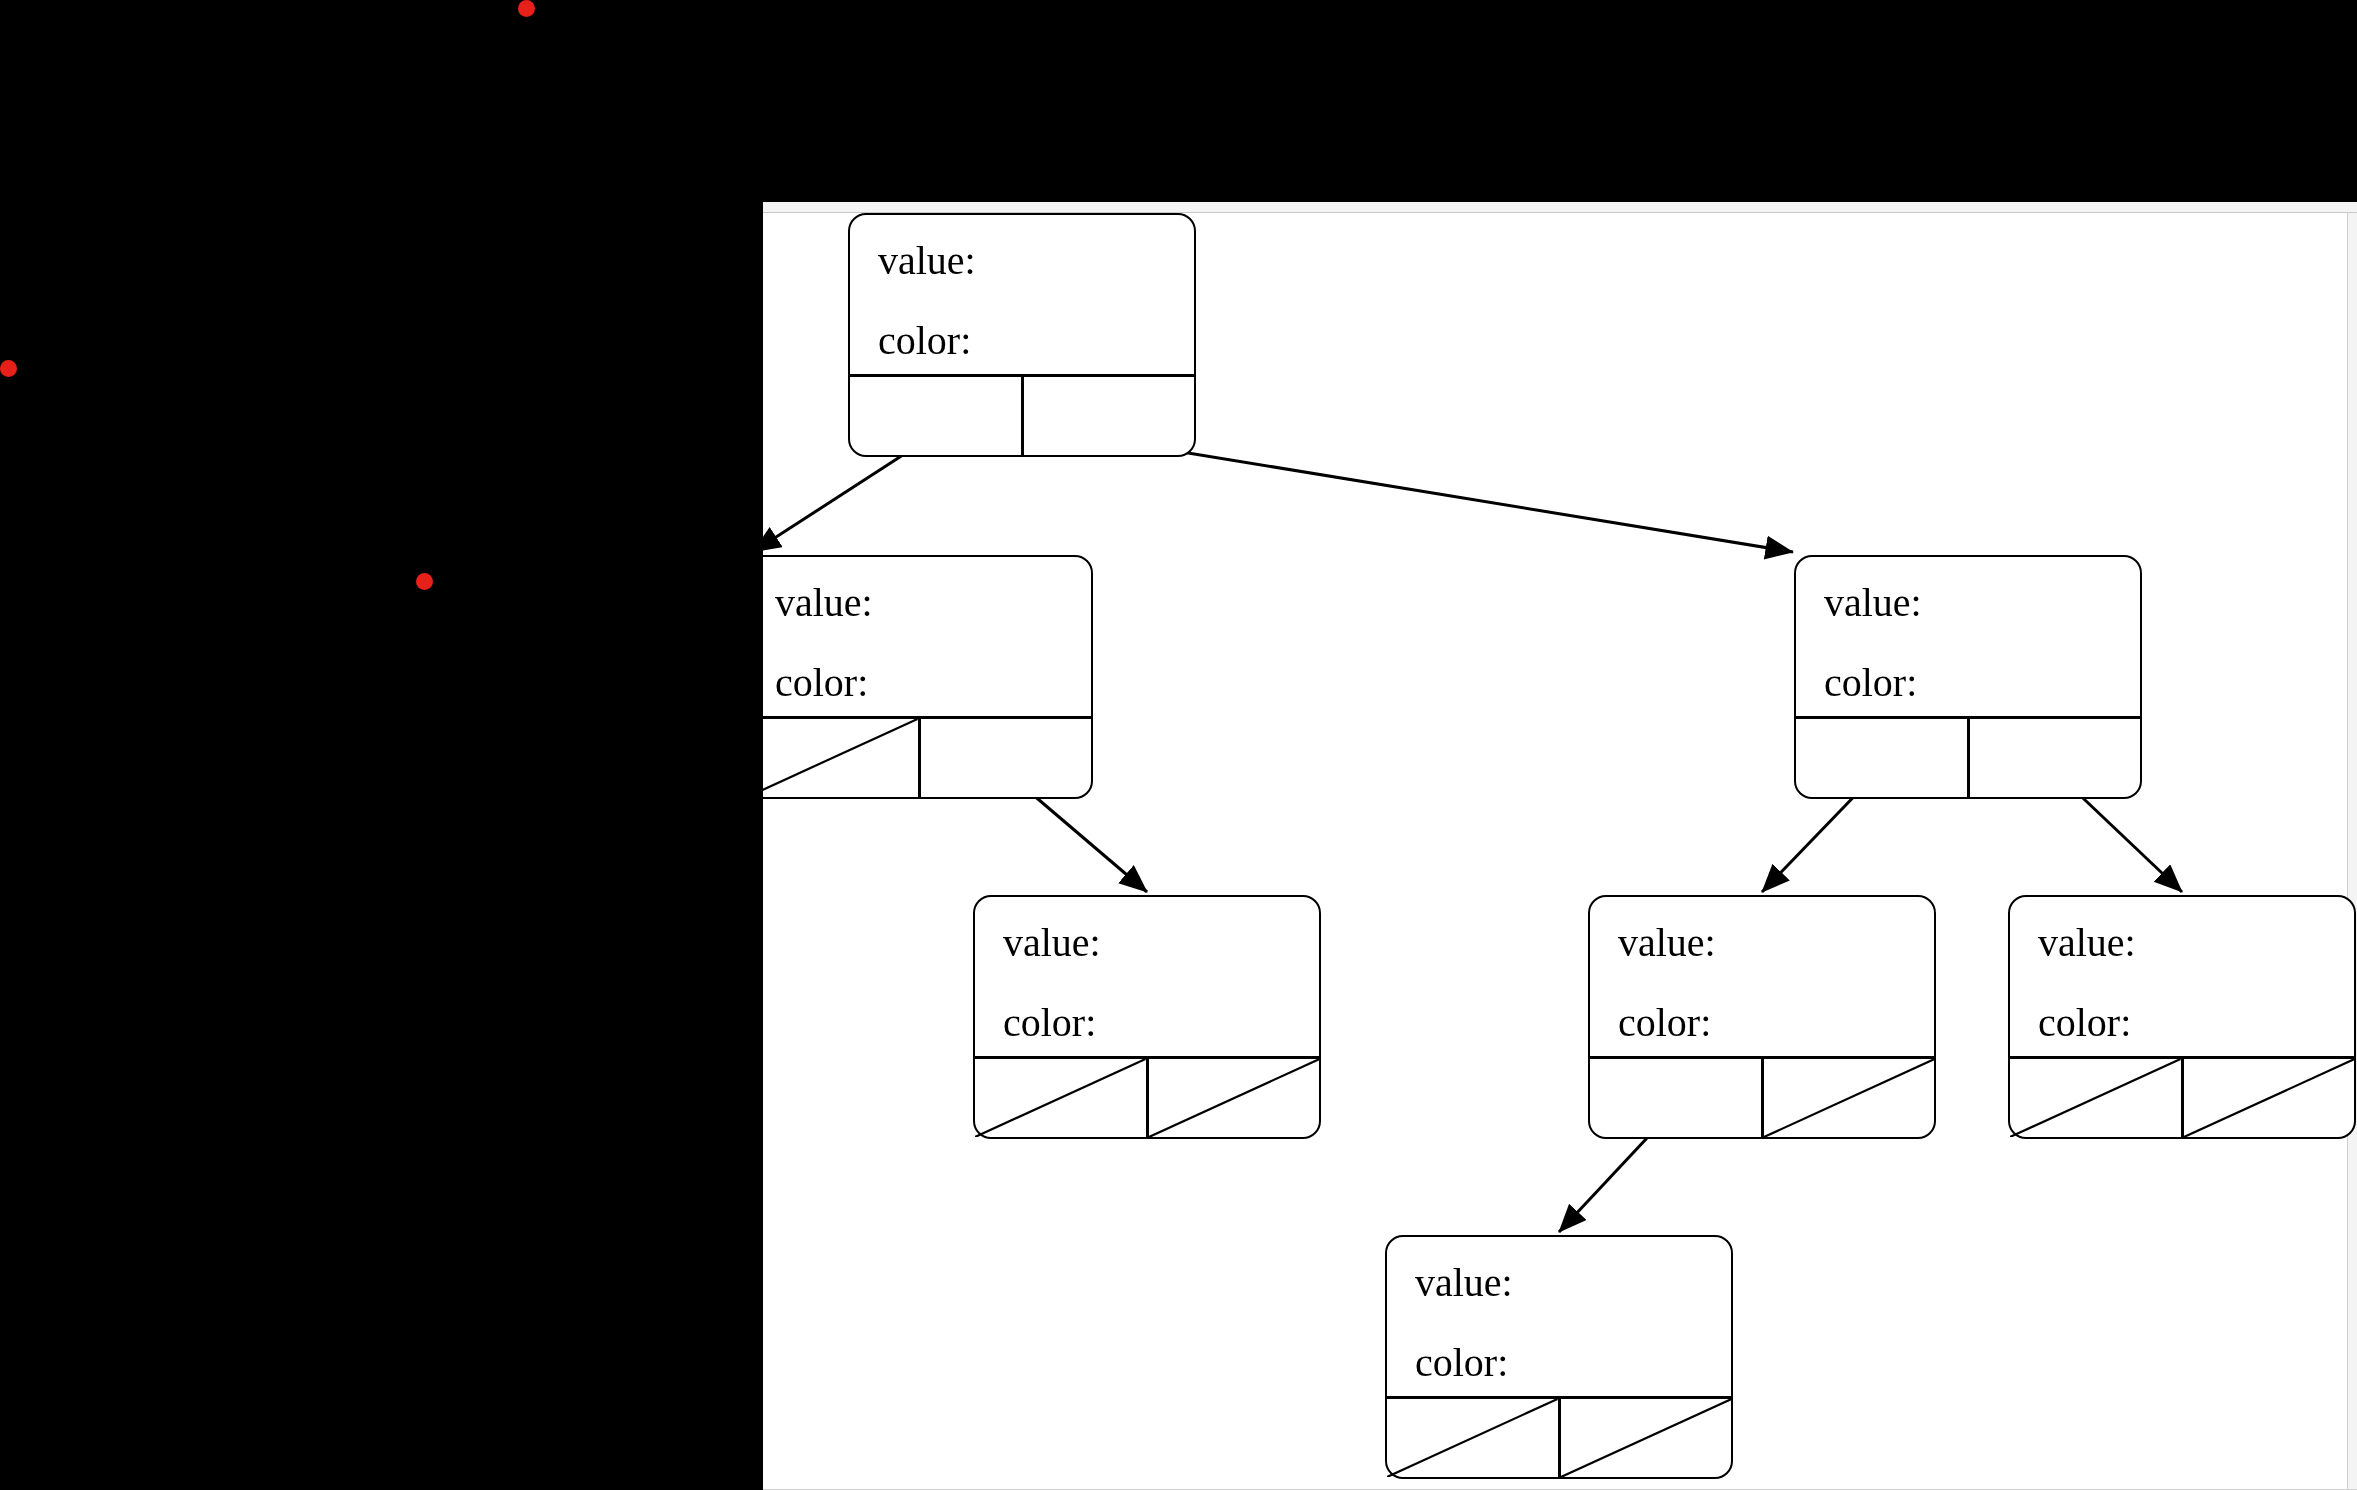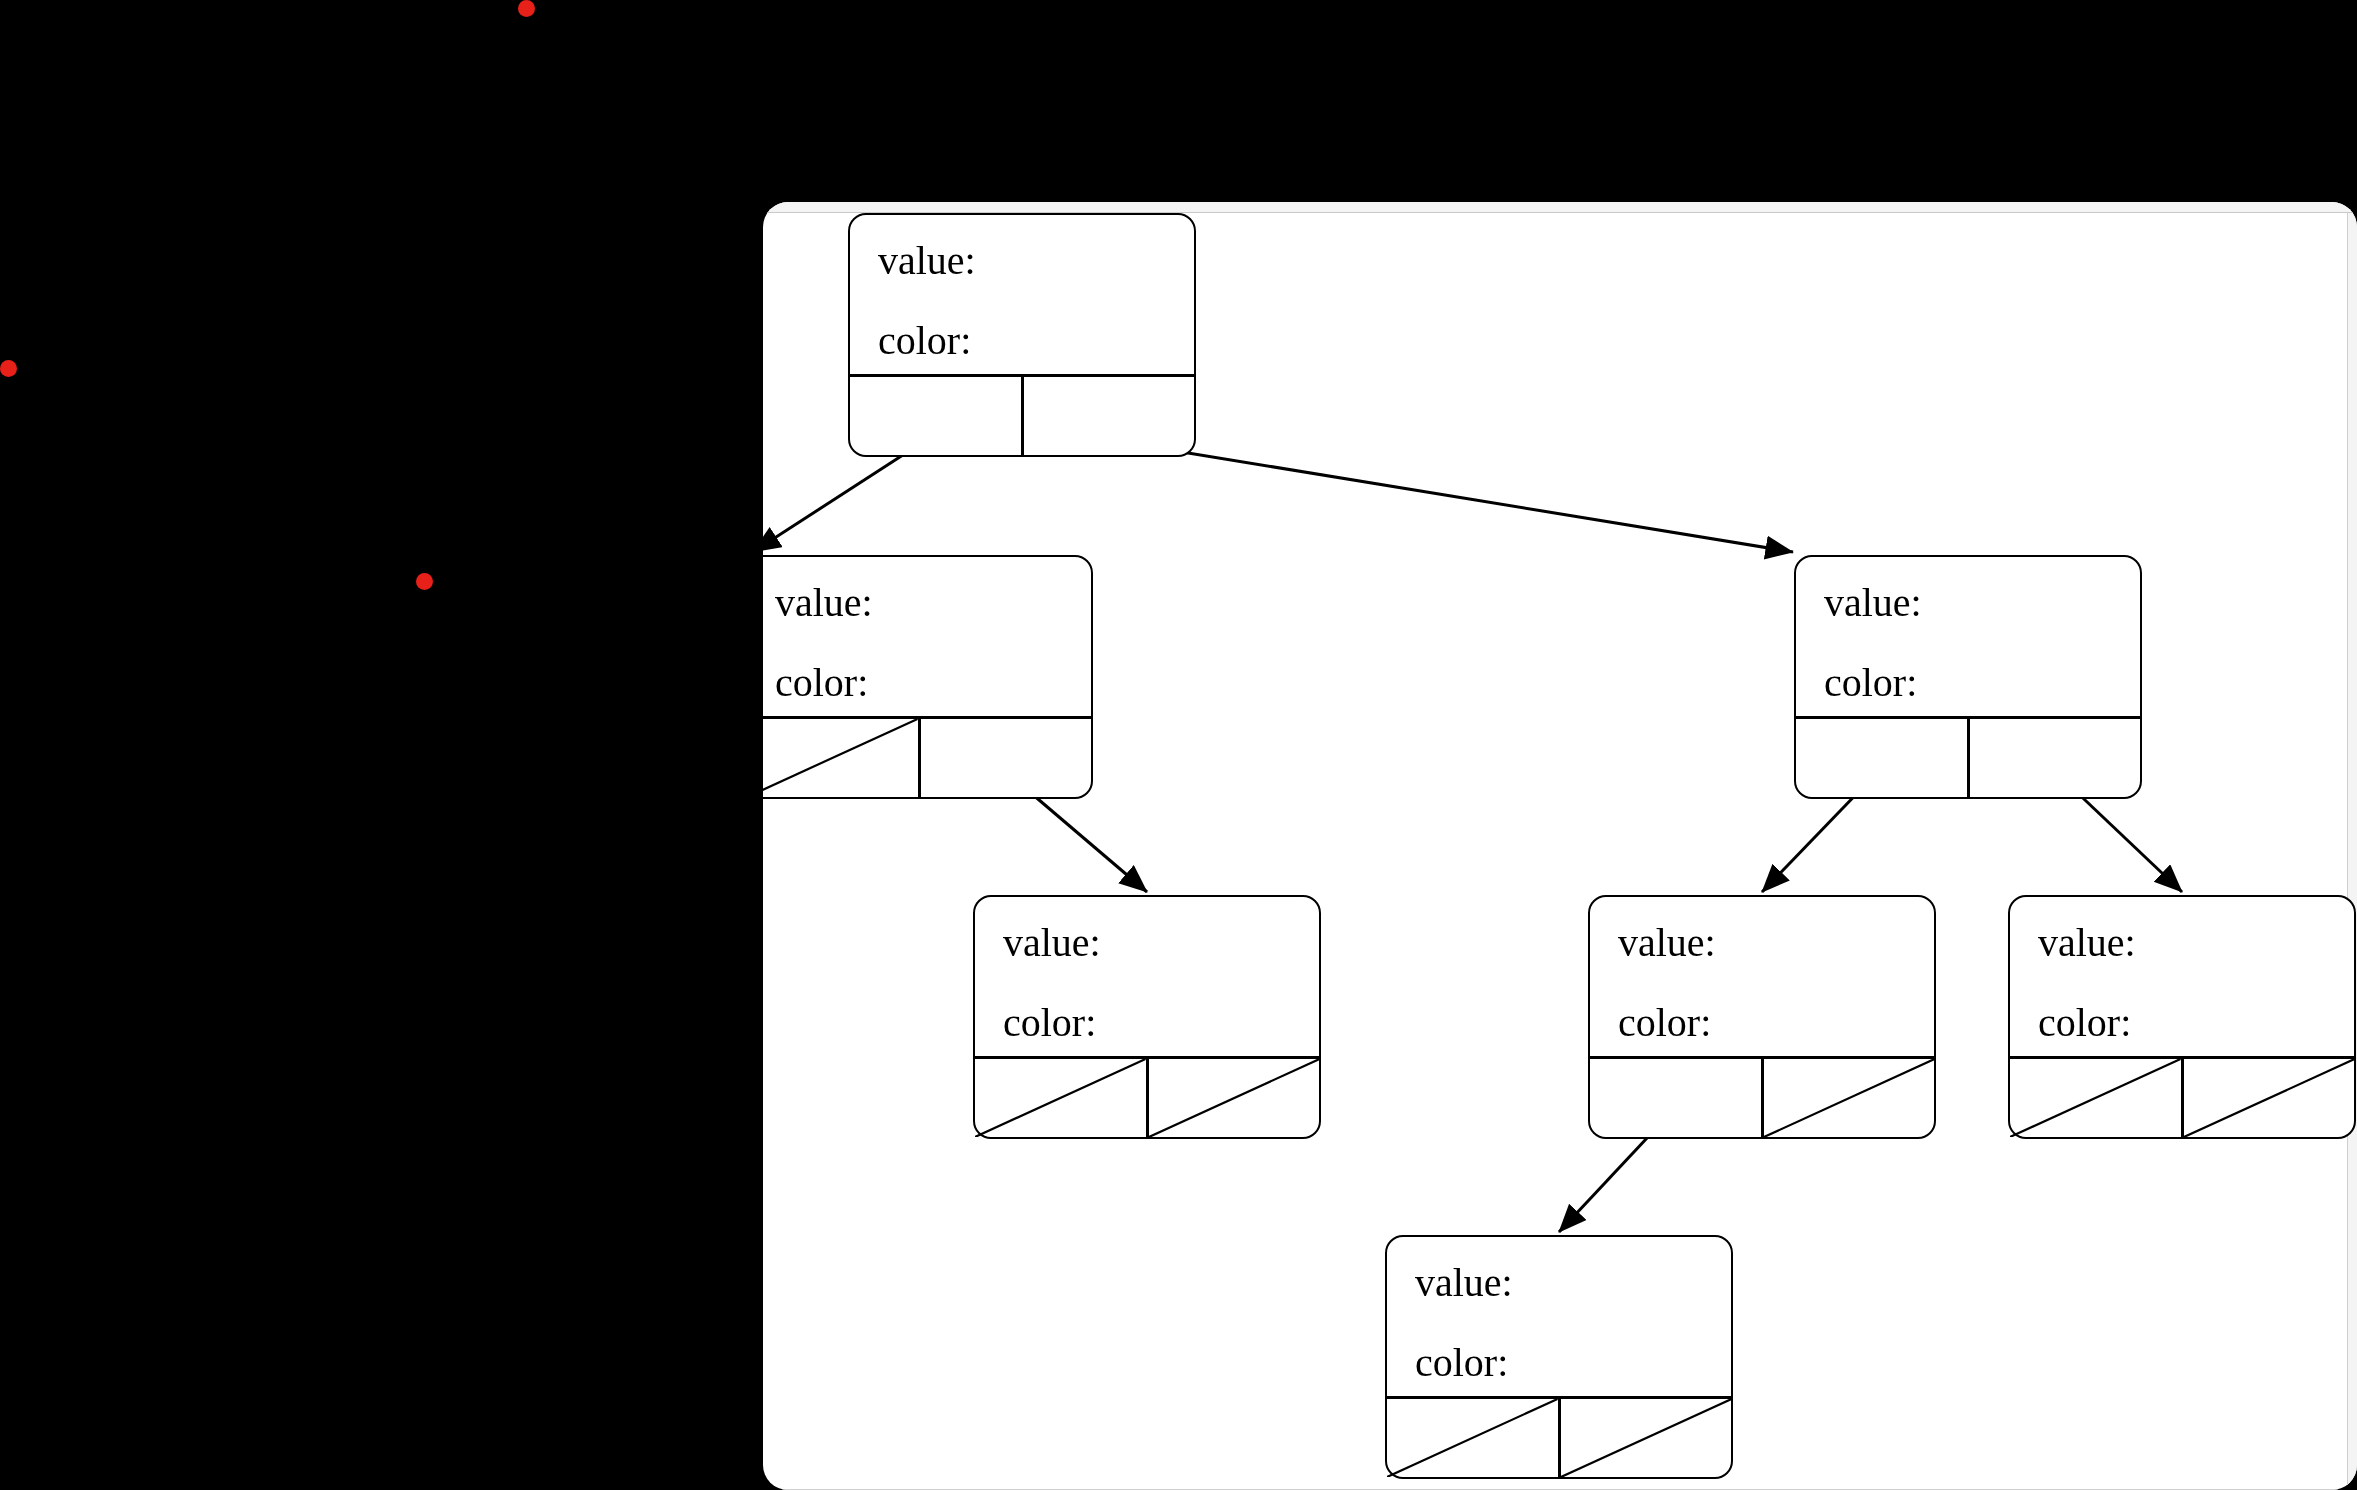--- a/index.html
+++ b/index.html
@@ -28,21 +28,20 @@
 
   
   #canvas-panel {
     position: absolute;
     left: 763px;
     top: 202px;
     width: 1594px;
     height: 1288px;
     background: #ffffff;
     overflow: hidden;
-    border-radius: 25px;
   }
   #canvas-topbar {
     position: absolute;
     left: 0;
     top: 0;
     width: 100%;
     height: 10px;
     background: #f4f4f4;
     border-bottom: 1px solid #c9c9c9;
   }

